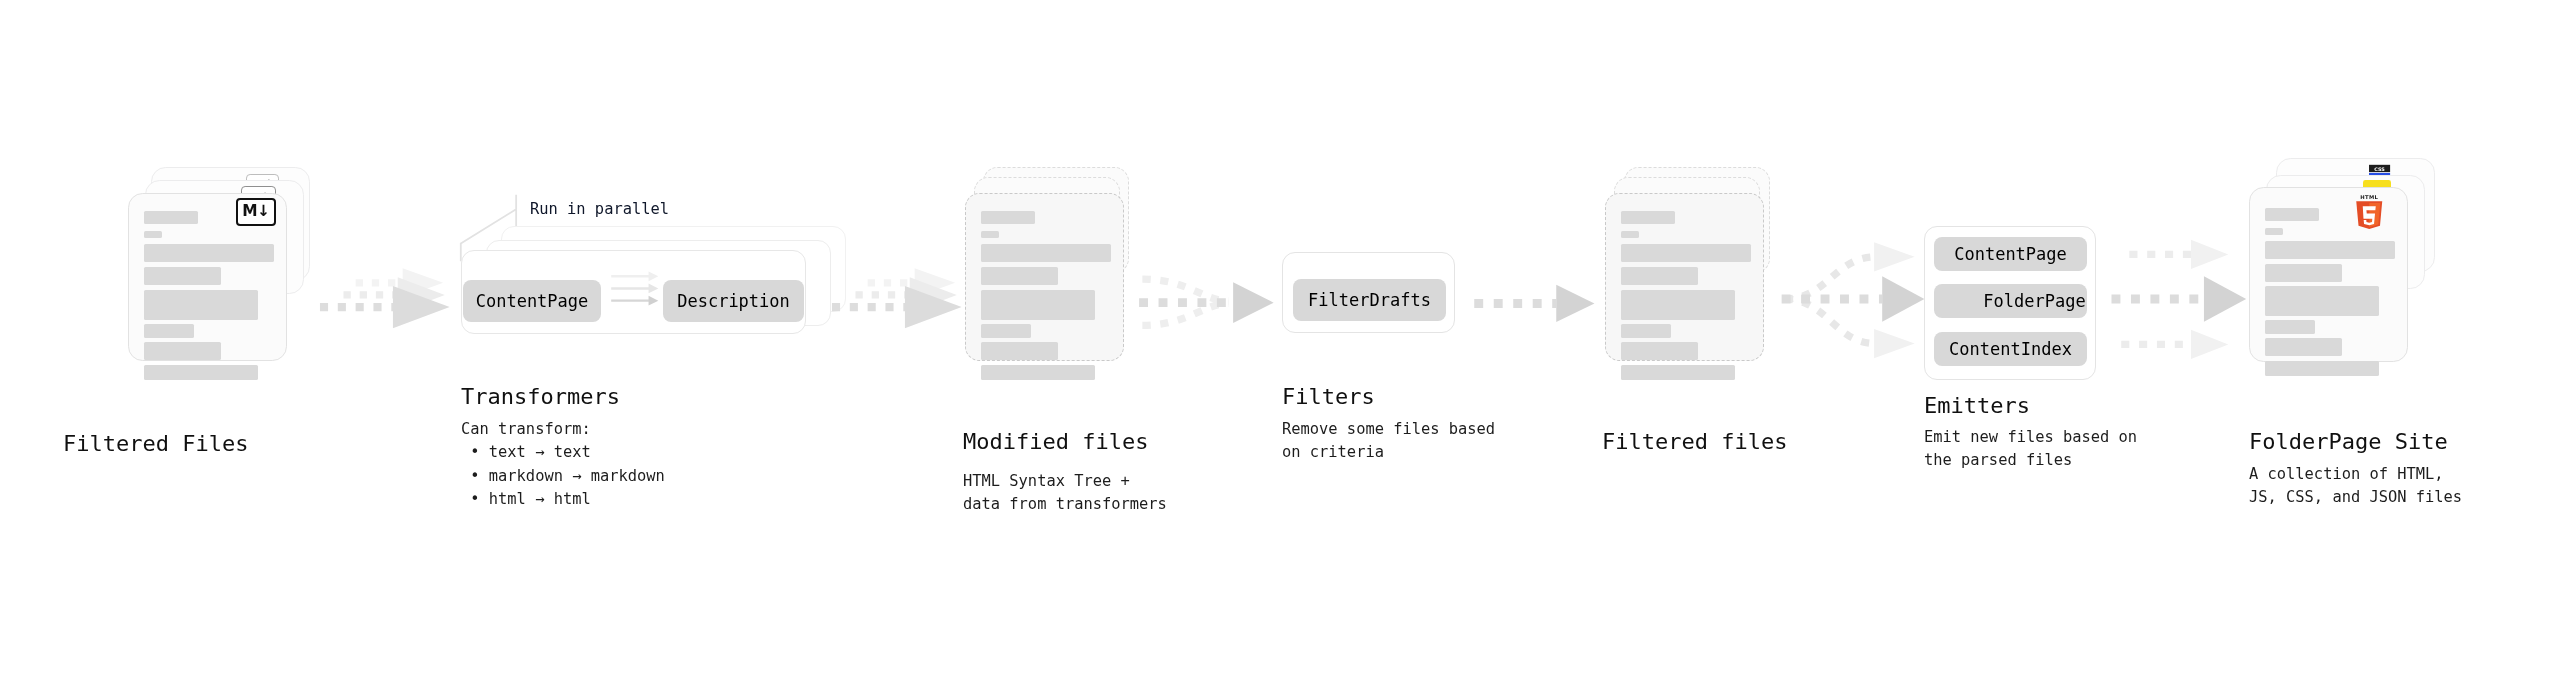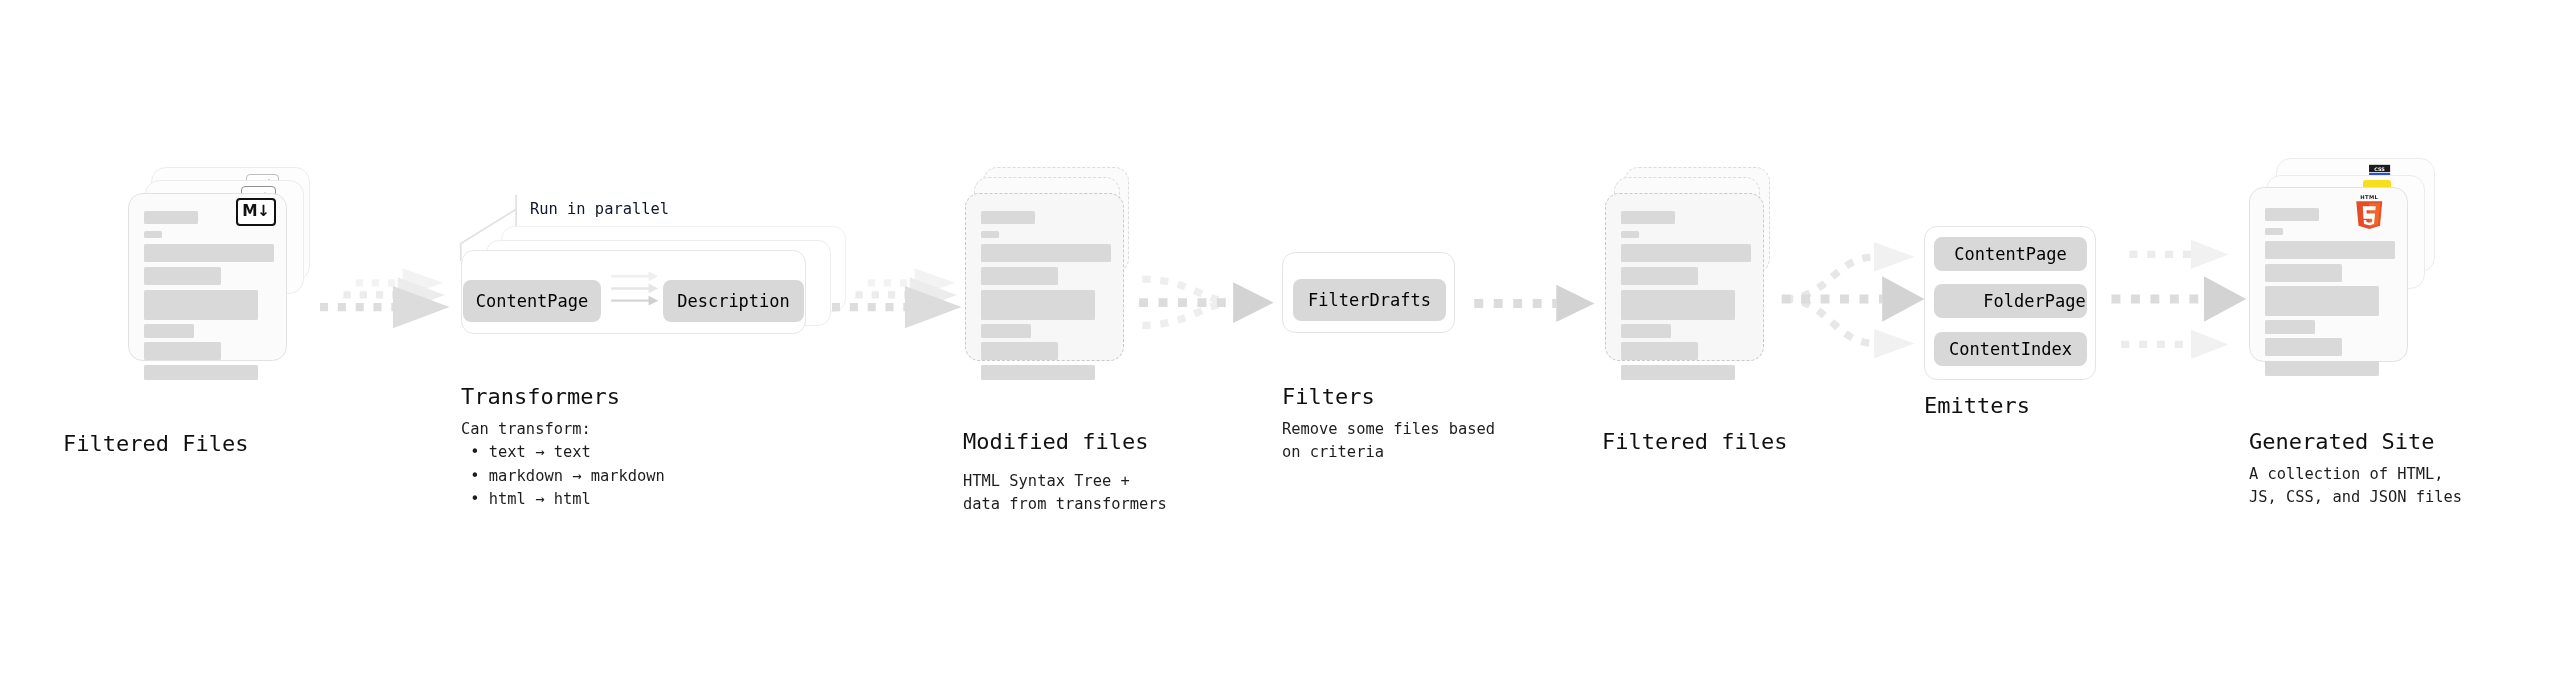--- a/index.html
+++ b/index.html
@@ -269,20 +269,22 @@
     </svg>
   </div>
 
   <div class="node">
     <div class="groupbox" style="left:1924px; top:226px; width:172px; height:154px;"></div>
     <div class="pill" style="left:1934px; top:237px; width:153px; height:34px;">ContentPage</div>
     <div class="pill" style="left:1934px; top:284px; width:153px; height:34px;padding-left:48px;">FolderPage</div>
     <div class="pill" style="left:1934px; top:332px; width:153px; height:34px;">ContentIndex</div>
   </div>
   <div class="title" style="left:1924px; top:393px;">Emitters</div>
+  <div class="caption" style="left:1924px; top:426px;">Emit new files based on
+the parsed files</div>
 
   <div class="node" style="left:2103px; top:226px;">
     <svg width="163" height="146" viewBox="0 0 200 180">
       <g fill="none" stroke-linecap="butt">
         <line x1="32" y1="35" x2="110" y2="35" stroke="#ececec" stroke-width="9" stroke-dasharray="10 12"></line>
         <line x1="10" y1="90" x2="126" y2="90" stroke="#dcdcdc" stroke-width="11" stroke-dasharray="11 13"></line>
         <line x1="22" y1="146" x2="110" y2="146" stroke="#ececec" stroke-width="9" stroke-dasharray="10 12"></line>
       </g>
       <polygon points="108,17 154,35 108,53" fill="#f1f1f1"></polygon>
       <polygon points="124,62 176,90 124,118" fill="#d3d3d3"></polygon>
@@ -313,18 +315,18 @@
       <div class="skel" style="left:14.6px; top:173px; width:114px; height:14.6px;"></div>
     </div>
 
     <svg class="node" style="left:2353px; top:193px;" width="32.5" height="36" viewBox="0 0 40 44">
       <text x="20" y="7.5" font-family="DejaVu Sans, Liberation Sans, sans-serif" font-size="6.5" font-weight="bold" fill="#1c1c1c" text-anchor="middle" letter-spacing="0.4">HTML</text>
       <path d="M4 10 L36 10 L33.2 40 L20 44 L6.8 40 Z" fill="#e44d26"></path>
       <path d="M20 12 L33.6 12 L31.2 38.6 L20 42 Z" fill="#f16529"></path>
       <path d="M12 16 h16 l-0.5 5 h-11 l0.4 4 h10.2 l-1.2 13 L20 39.6 L13.6 38 l-0.45-5h3.2l0.22 2.6 L20 36.4 l3.4-0.9 .36-4.1 H12.9 Z" fill="#ffffff"></path>
     </svg>
   </div>
-  <div class="title" style="left:2249px; top:429px;">Generated Site</div>
+  <div class="title" style="left:2249px; top:429px;">FolderPage Site</div>
   <div class="caption" style="left:2249px; top:463px;">A collection of HTML,
 JS, CSS, and JSON files</div>
 
 </div>
 
 
 </body></html>

